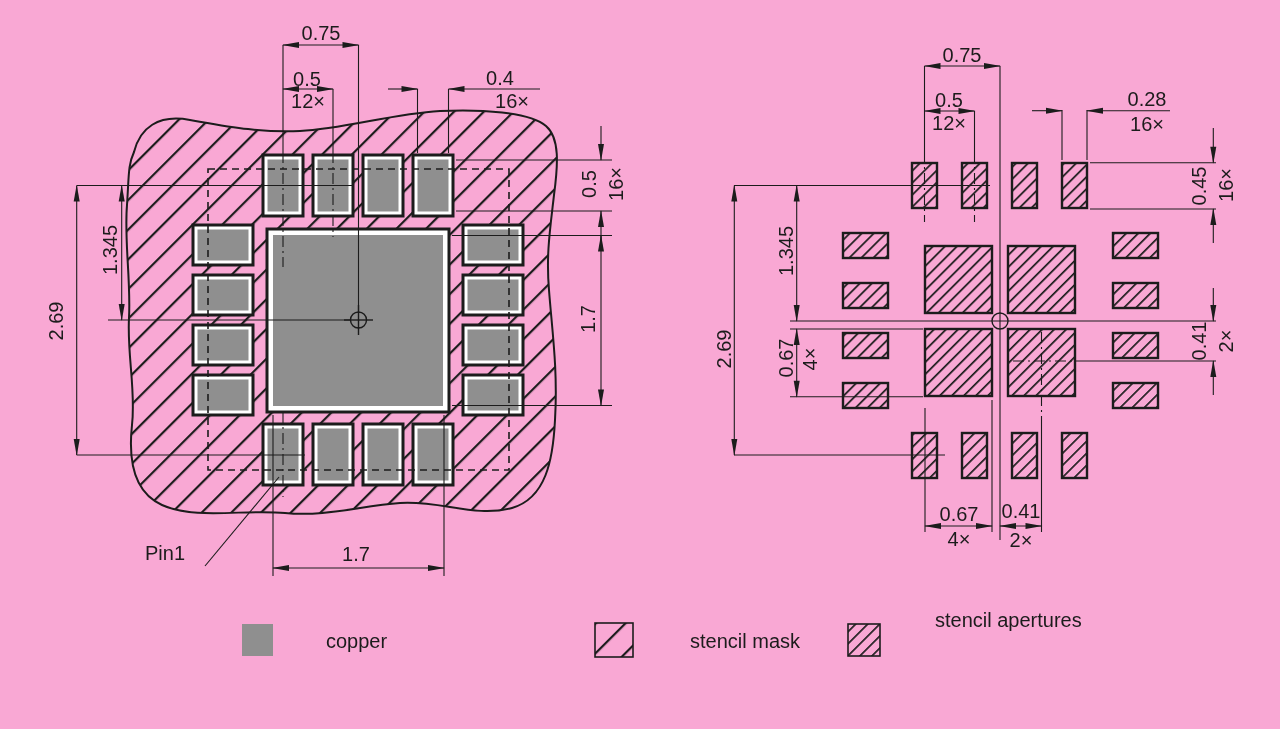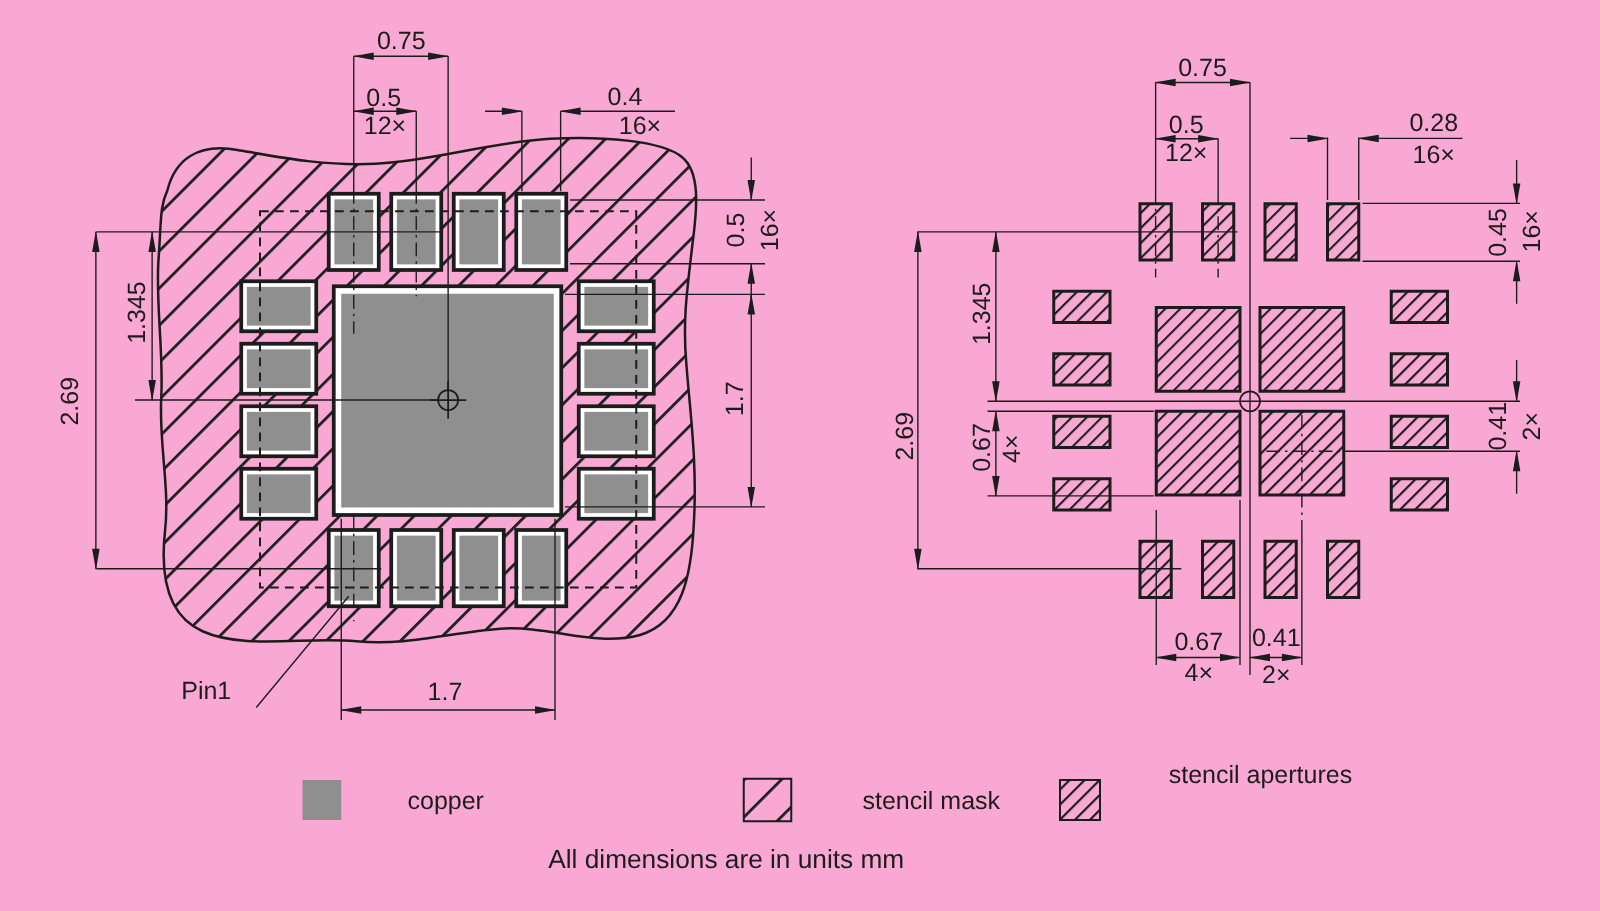--- a/index.html
+++ b/index.html
@@ -229,15 +229,14 @@
 <div class="lbl rot" style="left:1199px;top:341px">0.41</div>
 <div class="lbl rot" style="left:1226px;top:341px">2×</div>
 <div class="lbl" style="left:959px;top:514px">0.67</div>
 <div class="lbl" style="left:959px;top:539px">4×</div>
 <div class="lbl" style="left:1021px;top:511px">0.41</div>
 <div class="lbl" style="left:1021px;top:540px">2×</div>
 
 <div class="leg" style="left:283px;top:641px">copper</div>
 <div class="leg" style="left:647px;top:641px">stencil mask</div>
 <div class="leg" style="left:892px;top:620px">stencil apertures</div>
-<div class="footer" style="left:581px;top:688px">All dimensions are in units mm</div>
 
 </div>
 
 </body></html>

